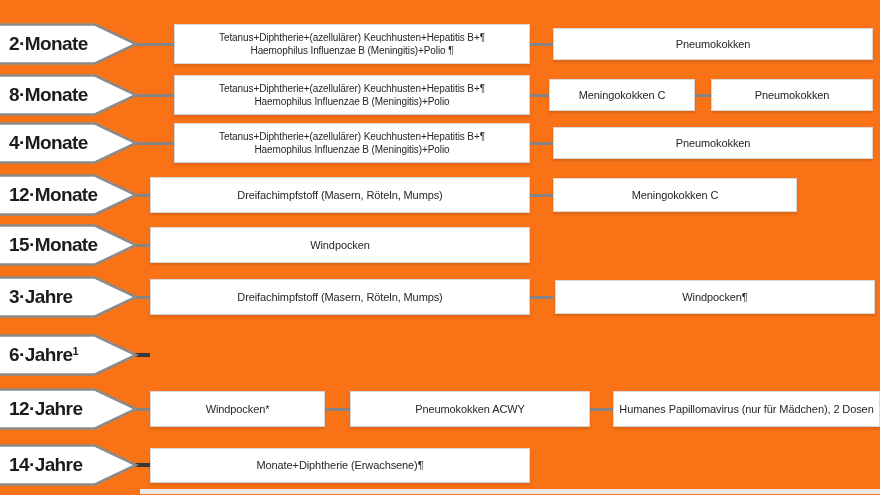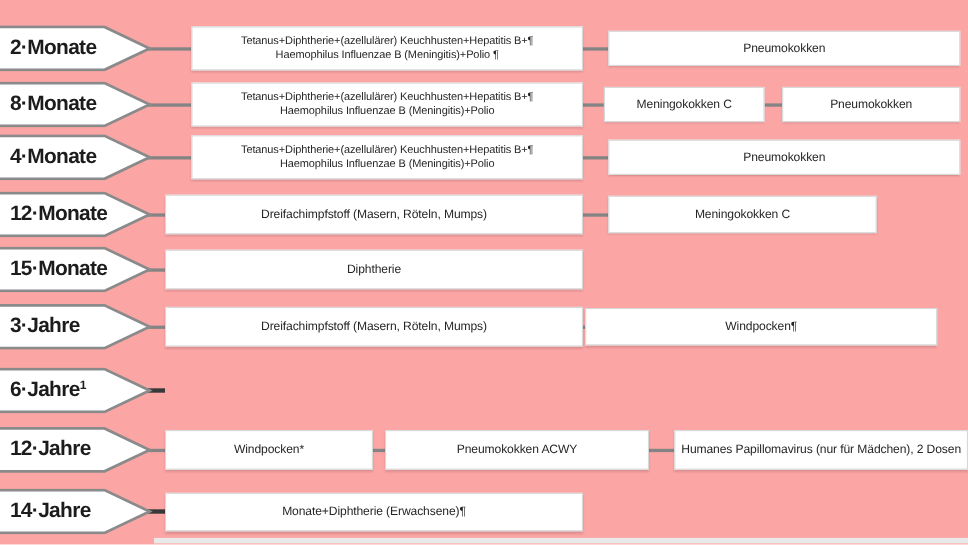--- a/index.html
+++ b/index.html
@@ -1,16 +1,16 @@
 <!DOCTYPE html>
 <html><head>
 <meta charset="utf-8">
 <style>
   html,body{margin:0;padding:0;background:#fff;}
-  .stage{position:relative;width:880px;height:495px;background:#fca5a5;overflow:hidden;
+  .stage{position:relative;width:880px;height:495px;background:#f97316;overflow:hidden;
          font-family:"Liberation Sans",sans-serif;}
   
   .pennant{position:absolute;left:0;width:140px;height:42px;z-index:3;}
   .pennant svg{position:absolute;left:0;top:0;}
   .pennant polygon{fill:#ffffff;stroke:#8a8a8a;stroke-width:2.5;stroke-linejoin:miter;}
   .ptext{position:absolute;left:9px;top:50%;transform:translateY(-50%);
          font-weight:bold;font-size:19px;letter-spacing:-0.6px;color:#1c1c1c;white-space:nowrap;}
   .ptext sup{font-size:11px;font-weight:bold;vertical-align:6px;letter-spacing:0;}
   
   .conn{position:absolute;height:3px;background:#848484;z-index:1;}
@@ -97,54 +97,54 @@
   </div>
 
   <div class="pennant" style="top:224px">
     <svg width="140" height="42" viewBox="0 0 140 42">
         <polygon points="-6,1.5 95,1.5 136,21 95,40.5 -6,40.5"></polygon>
       </svg>
     <span class="ptext"><span>15·Monate</span><sup></sup></span>
   </div>
   <div class="conn" style="left:128px;top:244px;width:22px"></div>
   <div class="vbox single" style="left:150px;top:227px;width:380px;height:36px">
-    <span>Diphtherie</span>
+    <span>Windpocken</span>
   </div>
 
   <div class="pennant" style="top:276px">
     <svg width="140" height="42" viewBox="0 0 140 42">
         <polygon points="-6,1.5 95,1.5 136,21 95,40.5 -6,40.5"></polygon>
       </svg>
     <span class="ptext"><span>3·Jahre</span><sup></sup></span>
   </div>
   <div class="conn" style="left:128px;top:296px;width:22px"></div>
   <div class="vbox single" style="left:150px;top:279px;width:380px;height:36px">
     <span>Dreifachimpfstoff (Masern, Röteln, Mumps)</span>
   </div>
   <div class="conn" style="left:530px;top:296px;width:23px"></div>
-  <div class="vbox single" style="left:532px;top:280px;width:320px;height:34px">
+  <div class="vbox single" style="left:555px;top:280px;width:320px;height:34px">
     <span>Windpocken¶</span>
   </div>
 
   <div class="pennant" style="top:334px">
     <svg width="140" height="42" viewBox="0 0 140 42">
         <polygon points="-6,1.5 95,1.5 136,21 95,40.5 -6,40.5"></polygon>
       </svg>
     <span class="ptext"><span>6·Jahre</span><sup>1</sup></span>
   </div>
   <div class="conn dark" style="left:128px;top:353px;width:22px"></div>
 
   <div class="pennant" style="top:388px">
     <svg width="140" height="42" viewBox="0 0 140 42">
         <polygon points="-6,1.5 95,1.5 136,21 95,40.5 -6,40.5"></polygon>
       </svg>
     <span class="ptext"><span>12·Jahre</span><sup></sup></span>
   </div>
   <div class="conn" style="left:128px;top:408px;width:22px"></div>
-  <div class="vbox single" style="left:150px;top:391px;width:189px;height:36px">
+  <div class="vbox single" style="left:150px;top:391px;width:175px;height:36px">
     <span>Windpocken*</span>
   </div>
   <div class="conn" style="left:325px;top:408px;width:25px"></div>
   <div class="vbox single" style="left:350px;top:391px;width:240px;height:36px">
     <span>Pneumokokken ACWY</span>
   </div>
   <div class="conn" style="left:590px;top:408px;width:23px"></div>
   <div class="vbox single" style="left:613px;top:391px;width:267px;height:36px">
     <span>Humanes Papillomavirus (nur für Mädchen), 2 Dosen</span>
   </div>

